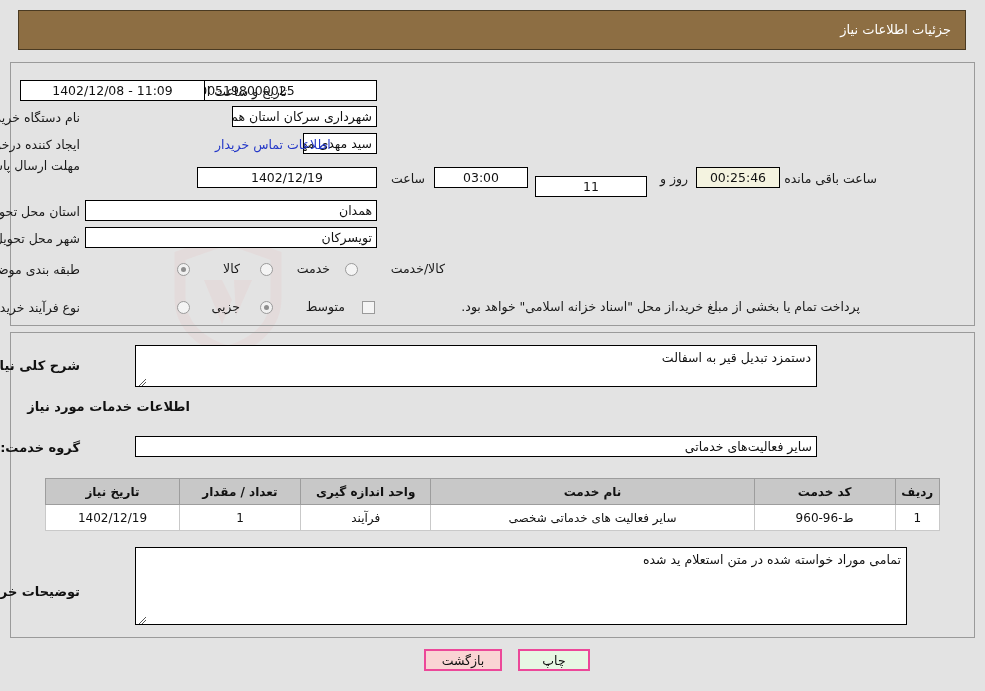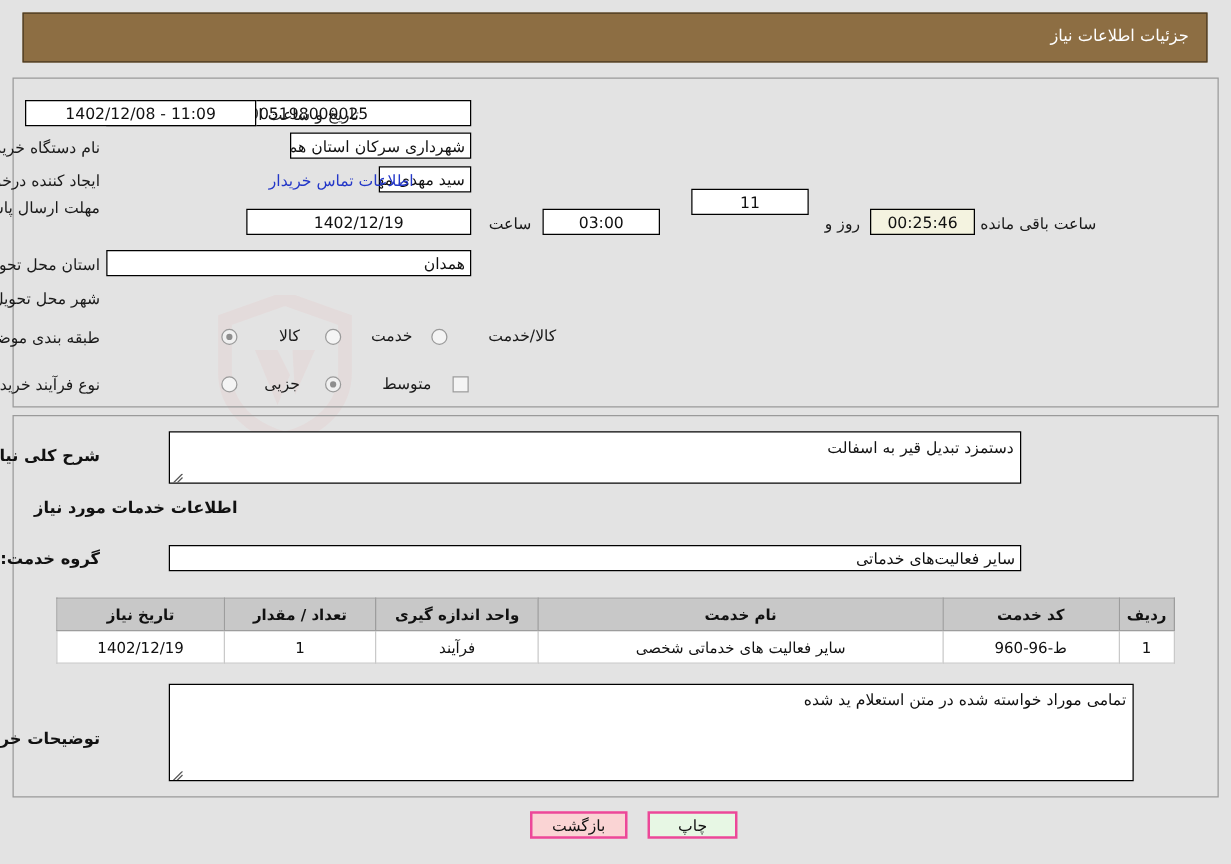--- a/index.html
+++ b/index.html
@@ -287,29 +287,30 @@
   <div class="lbl" style="right:905px; top:137px;">ایجاد کننده درخواست:</div>
   <div class="fld fld-r" style="right:608px; top:133px; left:303px;">سید مهدی مهدیان کاربرداز شهرداری سرکان استان همدان</div>
   <div class="link" style="left:215px; top:137px;">اطلاعات تماس خریدار</div>
 
   <div class="lbl" style="right:905px; top:158px; line-height:15px; text-align:right;">
     <span>مهلت ارسال پاسخ: تا تاریخ:</span>
   </div>
   <div class="fld fld-c" style="right:608px; top:167px; width:180px;">1402/12/19</div>
   <div class="lbl" style="right:560px; top:171px;">ساعت</div>
   <div class="fld fld-c" style="right:457px; top:167px; width:94px;">03:00</div>
-  <div class="fld fld-c" style="right:338px; top:151px; width:94px;">11</div>
+  <div class="fld fld-c" style="right:338px; top:176px; width:112px;">11</div>
   <div class="lbl" style="right:297px; top:171px;">روز و</div>
   <div class="fld fld-c fld-cream" style="right:205px; top:167px; width:84px;">00:25:46</div>
   <div class="lbl" style="right:108px; top:171px;">ساعت باقی مانده</div>
 
   <div class="lbl" style="right:905px; top:204px;">استان محل تحویل:</div>
   <div class="fld fld-r" style="right:608px; top:200px; width:292px;">همدان</div>
 
   <div class="lbl" style="right:905px; top:231px;">شهر محل تحویل:</div>
+  <div class="fld fld-r" style="right:608px; top:227px; width:292px;">تویسرکان</div>
 
   <div class="lbl" style="right:905px; top:262px;">طبقه بندی موضوعی:</div>
 
   <div class="radio on" style="right:795px; top:263px;"></div>
   <div class="radio-lbl" style="right:745px; top:261px;">کالا</div>
 
   <div class="radio" style="right:712px; top:263px;"></div>
   <div class="radio-lbl" style="right:655px; top:261px;">خدمت</div>
 
   <div class="radio" style="right:627px; top:263px;"></div>
@@ -317,20 +318,21 @@
 
   <div class="lbl" style="right:905px; top:300px;">نوع فرآیند خرید :</div>
 
   <div class="radio" style="right:795px; top:301px;"></div>
   <div class="radio-lbl" style="right:745px; top:299px;">جزیی</div>
 
   <div class="radio on" style="right:712px; top:301px;"></div>
   <div class="radio-lbl" style="right:640px; top:299px;">متوسط</div>
 
   <div class="checkbox" style="right:610px; top:301px;"></div>
+  <div class="radio-lbl" style="right:125px; top:299px;">پرداخت تمام یا بخشی از مبلغ خرید،از محل "اسناد خزانه اسلامی" خواهد بود.</div>
 
   <div class="panel panel-mid"></div>
 
   <div class="sect-title" style="right:905px; top:358px;">شرح کلی نیاز:</div>
   <div class="ta" style="right:168px; top:345px; width:682px; height:42px;">
     <span>دستمزد تبدیل قیر به اسفالت</span>
     <span class="grip-mark">
       <svg width="9" height="9" viewBox="0 0 9 9">
           <path d="M0 8 L8 0 M3 8 L8 3" stroke="#555" stroke-width="1" fill="none"></path>
         </svg>

